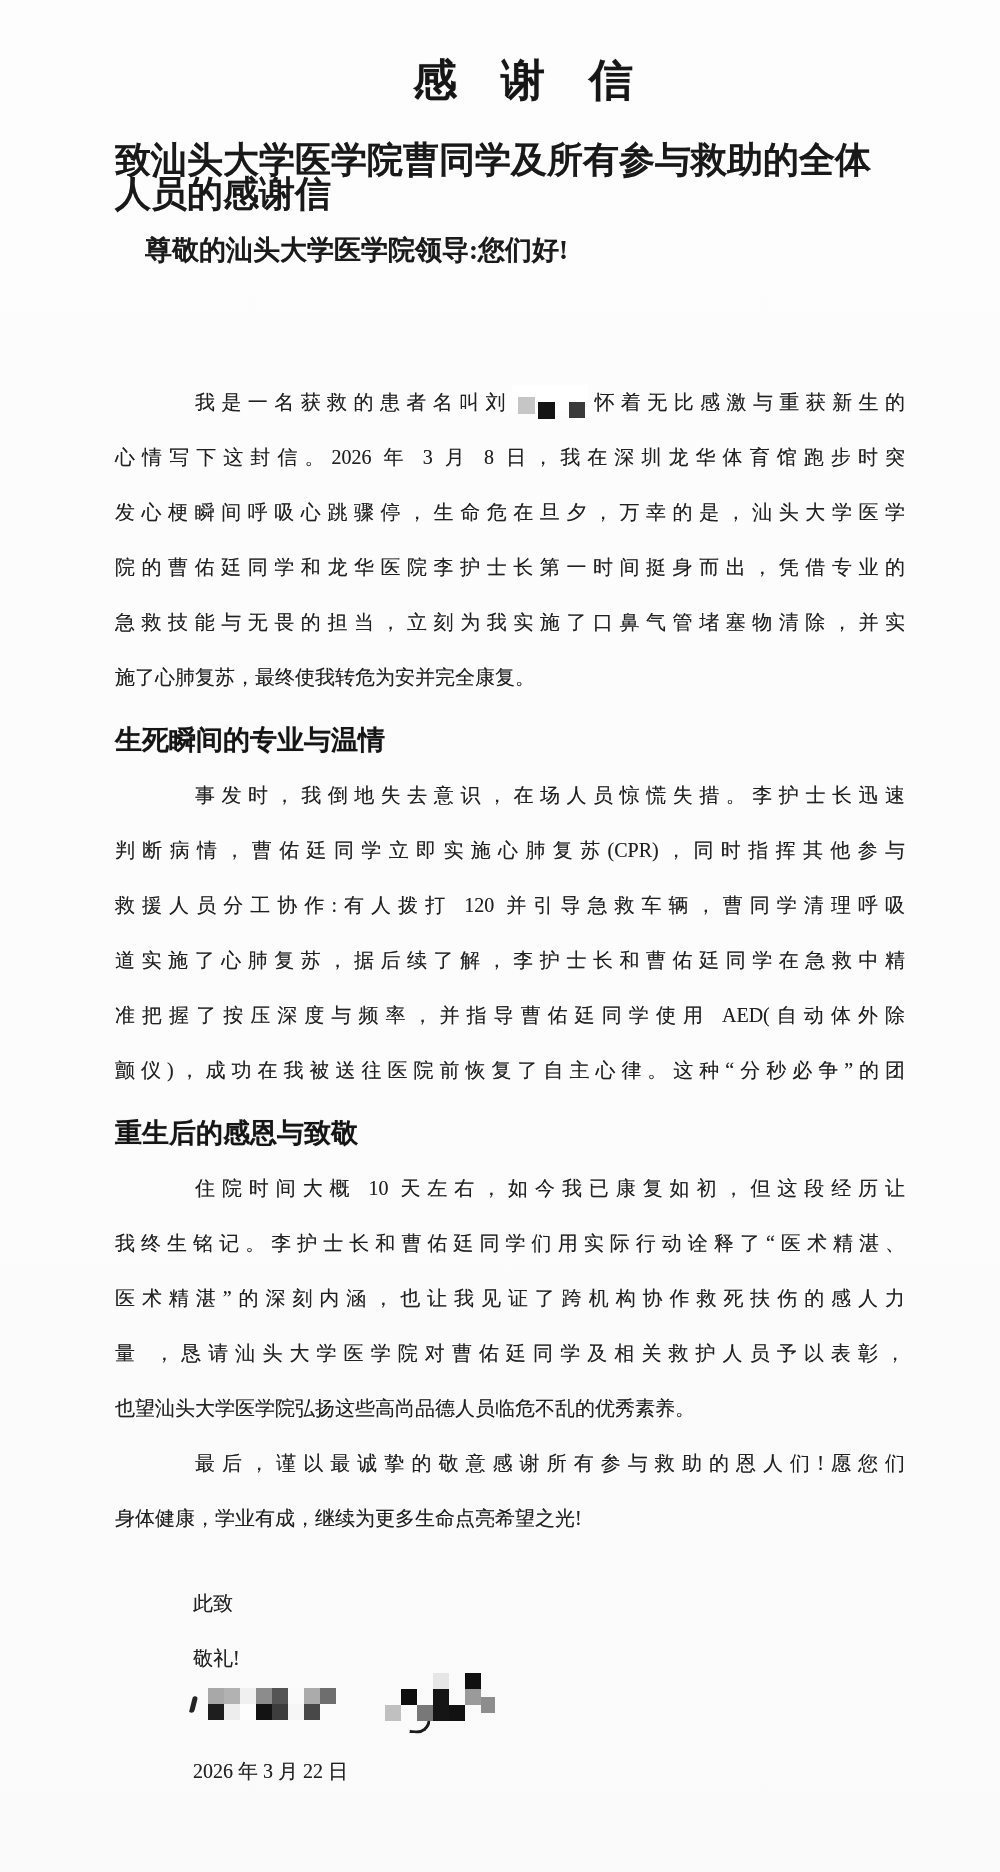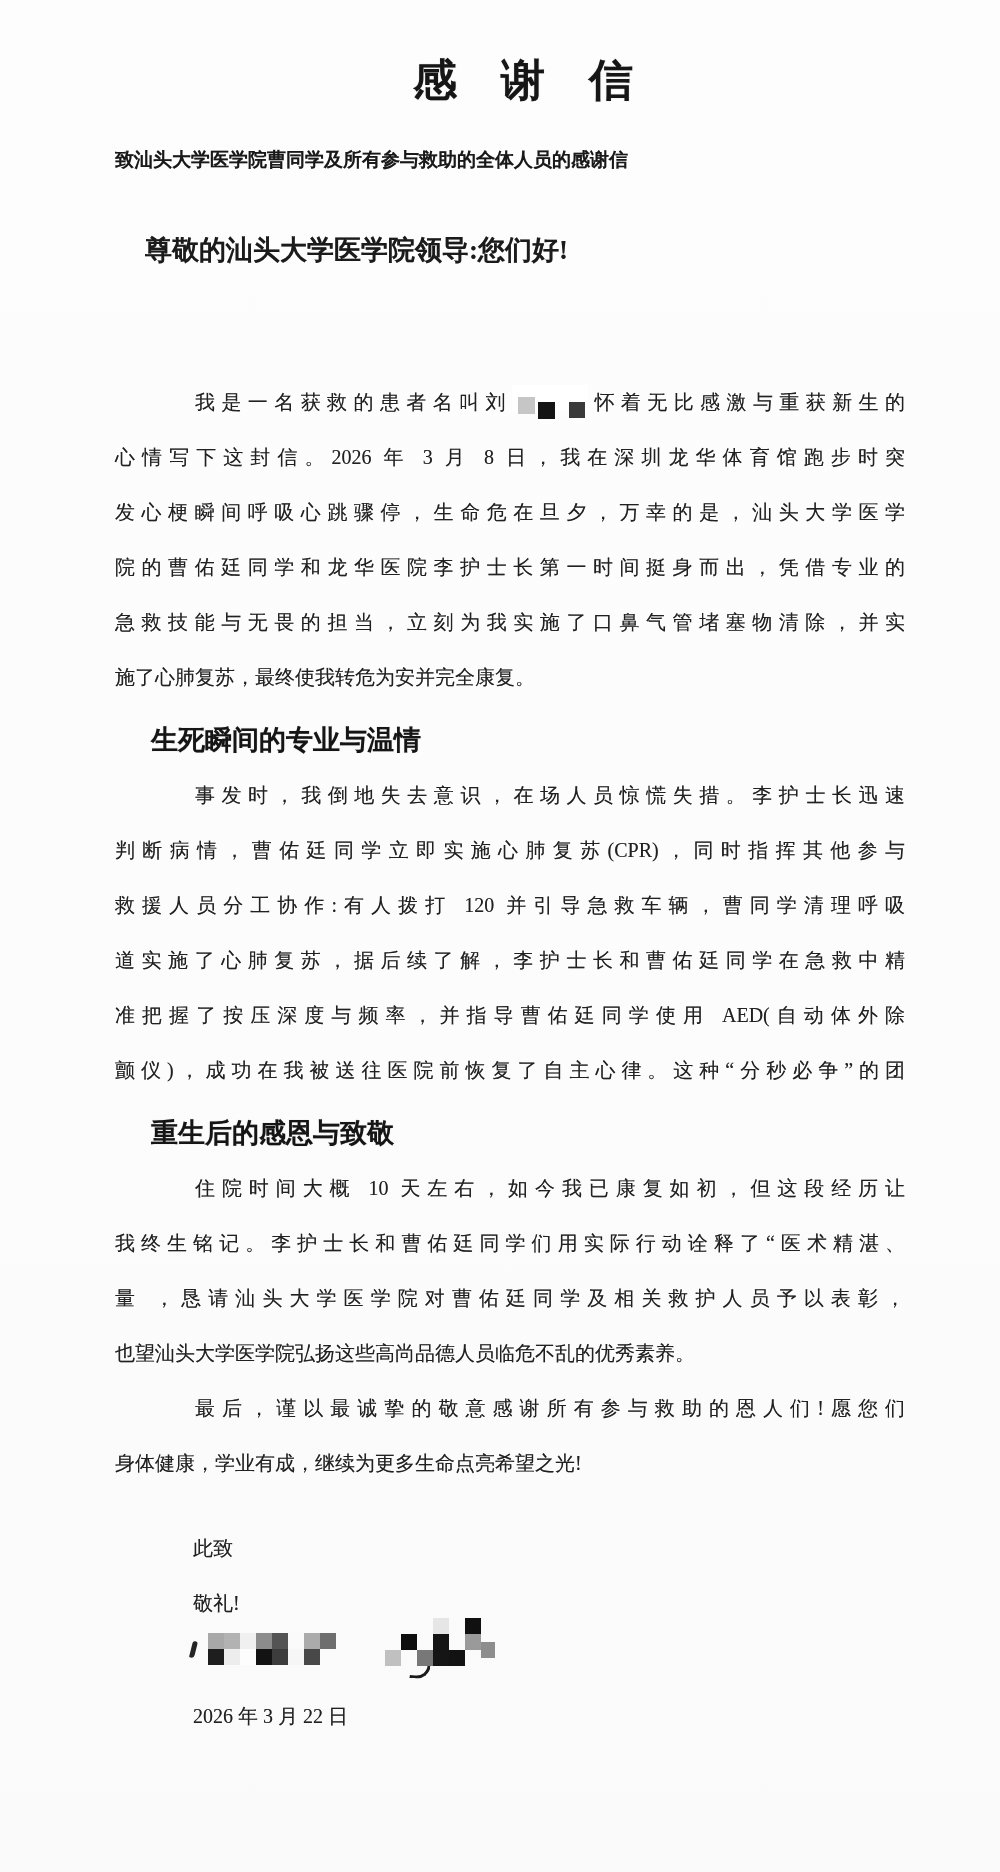--- a/index.html
+++ b/index.html
@@ -15,21 +15,21 @@
   }
   .title{
     margin:0;padding-top:55px;height:52px;line-height:52px;
     text-align:center;font-size:44px;font-weight:bold;color:#161616;
     text-shadow:0 0 1px rgba(0,0,0,.35);
     padding-left:46px;
   }
   .content{margin-left:115px;width:790px;}
   .subtitle{
     margin-top:36px;height:34px;line-height:34px;
-    font-size:19px;font-weight:bold;color:#191919;
+    font-size:36px;font-weight:bold;color:#191919;
     text-shadow:0 0 .6px rgba(0,0,0,.4);
   }
   .greeting{
     margin-top:56px;margin-left:30px;height:34px;line-height:34px;
     font-size:27px;font-weight:bold;color:#1b1b1b;
     text-shadow:0 0 .6px rgba(0,0,0,.4);
   }
   #letter-body{margin-top:108px;}
   .line{
     height:55px;line-height:55px;font-size:20px;color:#212121;
@@ -38,21 +38,20 @@
   }
   .line.full{
     white-space:normal;
     text-align:justify;text-align-last:justify;
     -moz-text-align-last:justify;
   }
   .line.indent{padding-left:80px;}
   .line.heading{
     font-weight:bold;margin-top:8px;font-size:27px;color:#151515;
     text-shadow:0 0 .8px rgba(0,0,0,.4);
-    margin-left:36px;
   }
   .redact{
     display:inline-block;position:relative;width:76px;height:26px;
     vertical-align:-2px;background:#fff;
   }
   .redact i{position:absolute;display:block;}
   .closing-line{margin-left:78px;}
   .salute{margin-top:30px;}
   .signature{position:relative;height:50px;}
   .sig-block{position:absolute;}
@@ -85,20 +84,21 @@
         <div class="line heading">生死瞬间的专业与温情</div>
         <div class="line full indent">事发时，我倒地失去意识，在场人员惊慌失措。李护士长迅速</div>
         <div class="line full">判断病情，曹佑廷同学立即实施心肺复苏(CPR)，同时指挥其他参与</div>
         <div class="line full">救援人员分工协作:有人拨打 120 并引导急救车辆，曹同学清理呼吸</div>
         <div class="line full">道实施了心肺复苏，据后续了解，李护士长和曹佑廷同学在急救中精</div>
         <div class="line full">准把握了按压深度与频率，并指导曹佑廷同学使用 AED(自动体外除</div>
         <div class="line full">颤仪)，成功在我被送往医院前恢复了自主心律。这种“分秒必争”的团</div>
         <div class="line heading">重生后的感恩与致敬</div>
         <div class="line full indent">住院时间大概 10 天左右，如今我已康复如初，但这段经历让</div>
         <div class="line full">我终生铭记。李护士长和曹佑廷同学们用实际行动诠释了“医术精湛、</div>
+        <div class="line full">医术精湛”的深刻内涵，也让我见证了跨机构协作救死扶伤的感人力</div>
         <div class="line full">量 ，恳请汕头大学医学院对曹佑廷同学及相关救护人员予以表彰，</div>
         <div class="line">也望汕头大学医学院弘扬这些高尚品德人员临危不乱的优秀素养。</div>
         <div class="line full indent">最后，谨以最诚挚的敬意感谢所有参与救助的恩人们!愿您们</div>
         <div class="line">身体健康，学业有成，继续为更多生命点亮希望之光!</div>
       </div>
     <div class="line closing-line salute">此致</div>
     <div class="line closing-line">敬礼!</div>
     <div class="signature" id="signature">
       <span class="pen-comma"></span>
       <span class="pen-hook"></span>

